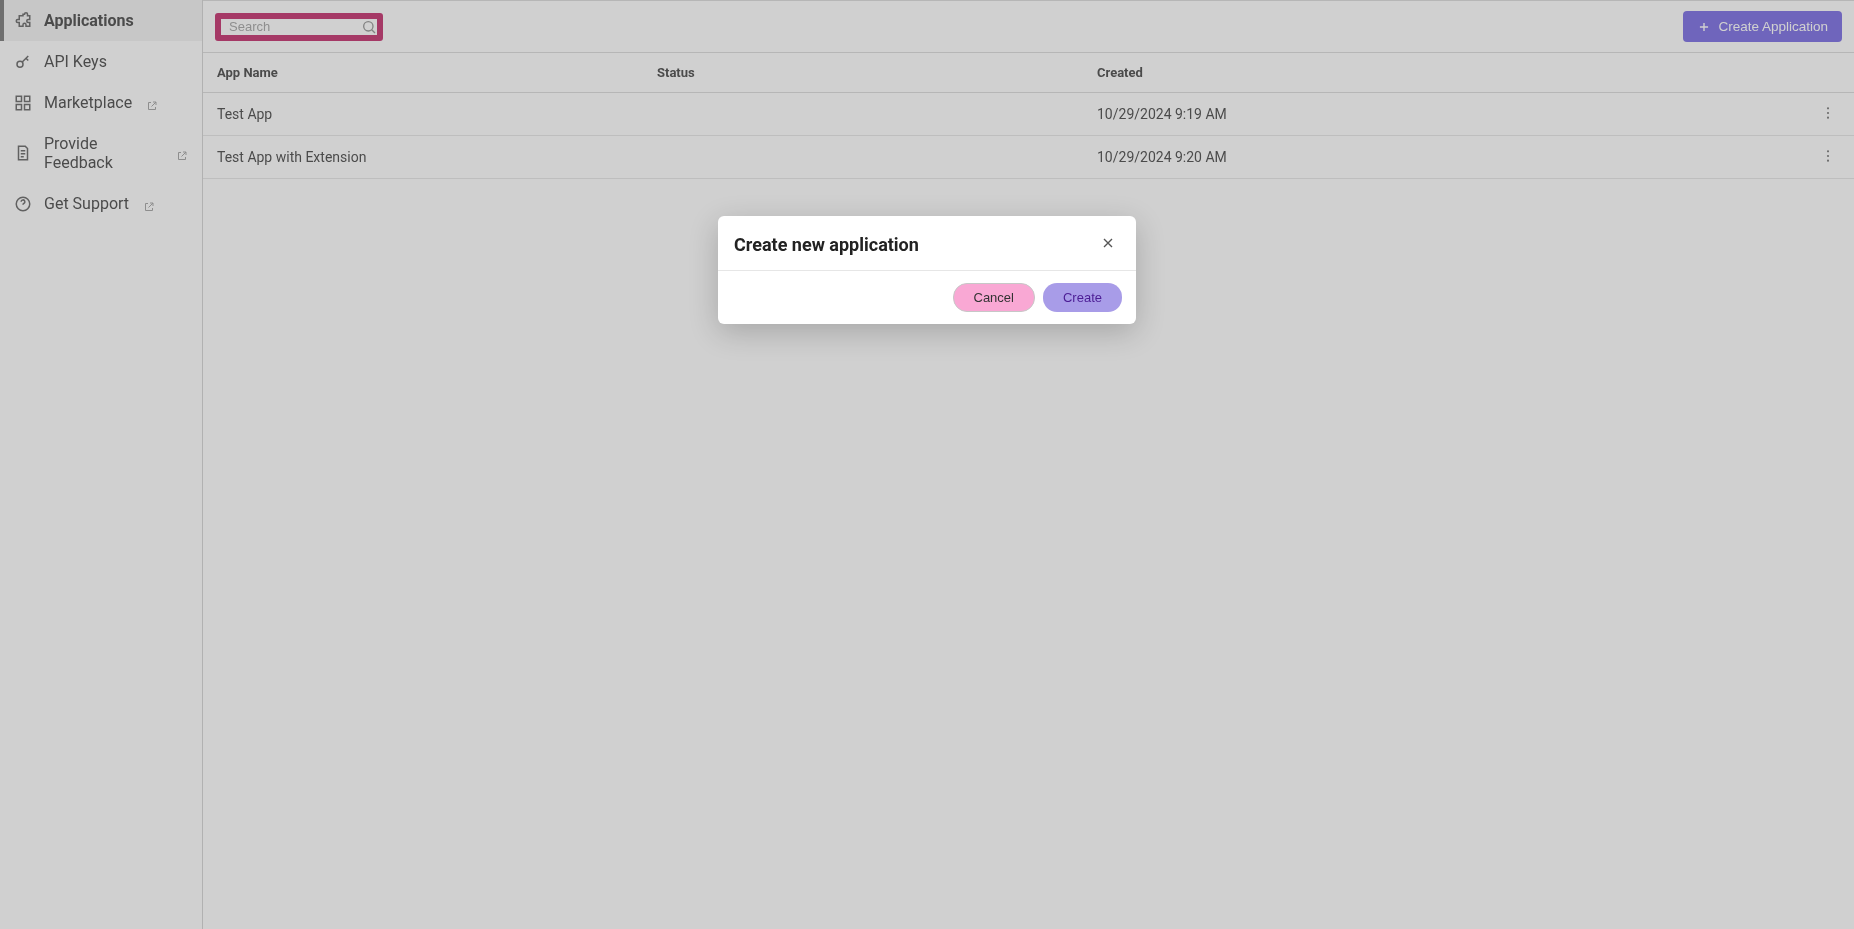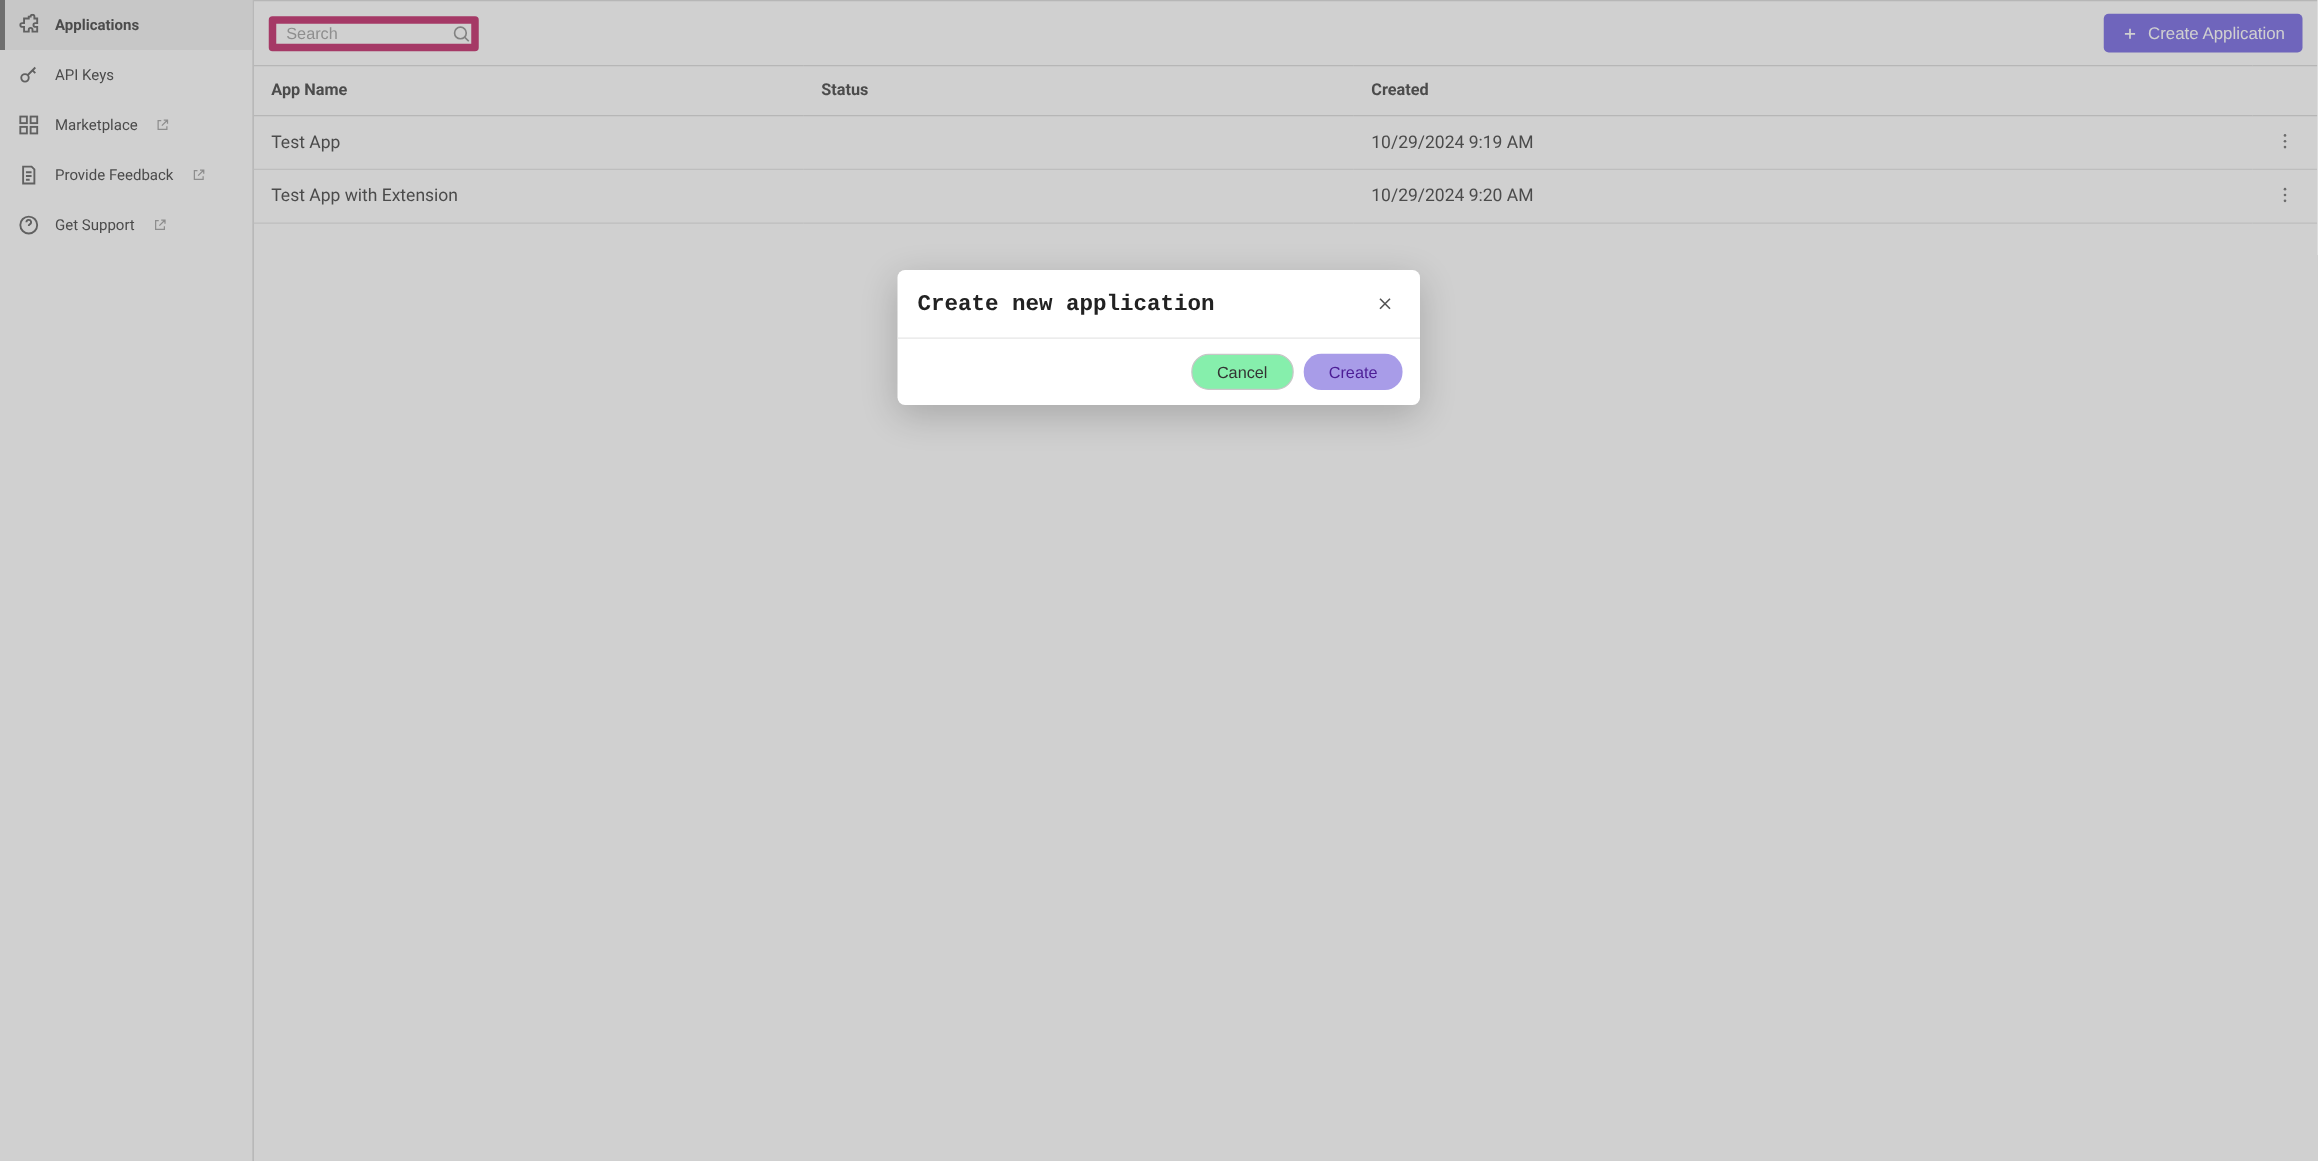--- a/index.html
+++ b/index.html
@@ -40,21 +40,21 @@
     }
     .nav {
       display: flex;
       flex-direction: column;
     }
     .nav-item {
       display: flex;
       align-items: center;
       gap: 12px;
       padding: 11px 14px;
-      font-size: 12px;
+      font-size: 16px;
       color: #333;
       cursor: pointer;
       text-decoration: none;
     }
     .nav-item.active {
       background: #f1f1f1;
       font-weight: 700;
       border-left: 4px solid #6a6a6a;
       padding-left: 10px;
     }
@@ -192,21 +192,20 @@
       display: flex;
       align-items: center;
       justify-content: space-between;
       padding: 16px 16px 14px 16px;
       border-bottom: 1px solid #e6e6e6;
     }
     .modal-title {
       font-size: 18px;
       font-weight: 700;
       color: #222;
-      font-family: Liberation Mono, monospace;
     }
     .modal-close {
       width: 24px;
       height: 24px;
       border: none;
       background: transparent;
       cursor: pointer;
       color: #555;
       display:inline-flex;
       align-items:center;
@@ -236,21 +235,21 @@
       padding: 12px 14px;
     }
     .btn {
       border-radius: 14px;
       padding: 6px 20px;
       font-size: 13px;
       cursor: pointer;
       border: 1px solid transparent;
     }
     .btn-secondary {
-      background: #86efac;
+      background: #f9a8d4;
       border: 1px solid #c7c7c7;
       color: #333;
       text-align: right;
     }
     .btn-primary {
       background: #a89ce8;
       color: #4c1d95;
       border: none;
     }
   </style>

